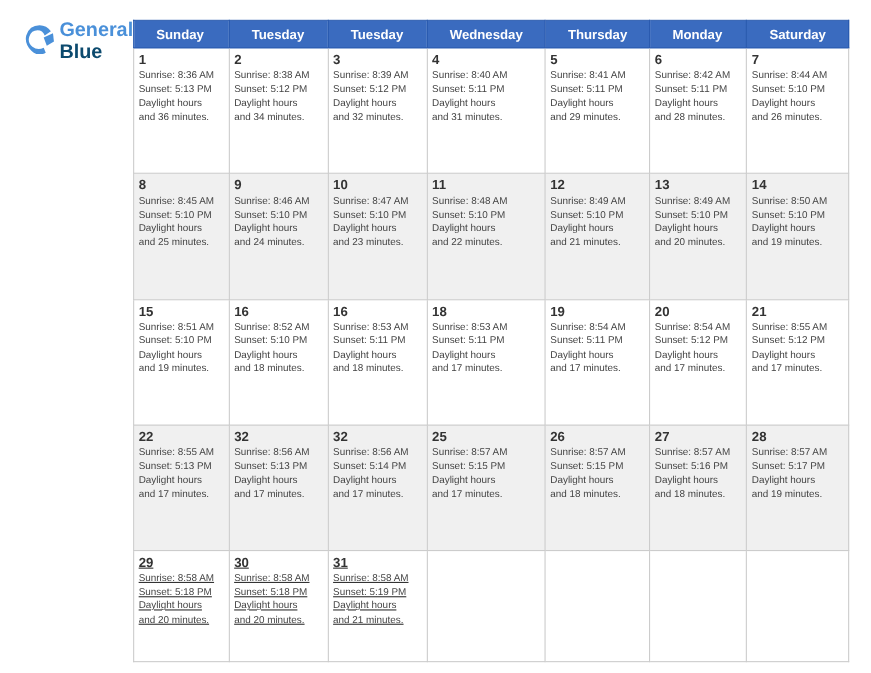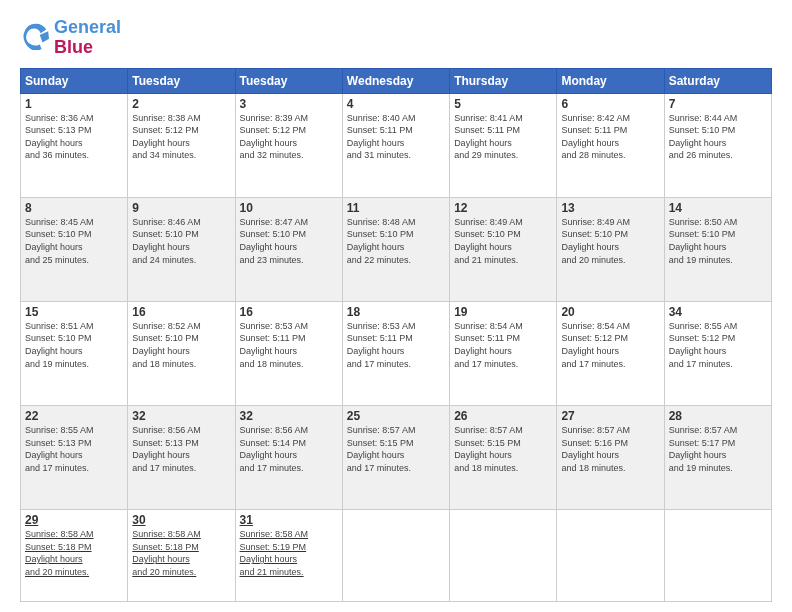--- a/index.html
+++ b/index.html
@@ -8,21 +8,20 @@
       background: #fff;
       width: 792px;
       height: 612px;
       overflow: hidden;
     }
     .page {
       width: 792px;
       height: 612px;
       padding: 18px 20px 10px 20px;
       display: flex;
-      flex-direction: column;
     }
     .header {
       display: flex;
       justify-content: space-between;
       align-items: flex-start;
       margin-bottom: 10px;
     }
     .logo {
       display: flex;
       align-items: center;
@@ -57,21 +56,21 @@
     .calendar {
       width: 100%;
       border-collapse: collapse;
       flex: 1;
     }
     .calendar th {
       background: #3a6bbf;
       color: #fff;
       font-size: 12px;
       font-weight: bold;
-      padding: 5px 4px;
+      padding: 5px 20px;
       text-align: left;
       border: 1px solid #2a5aaf;
     }
     .calendar td {
       border: 1px solid #ccc;
       vertical-align: top;
       padding: 3px 4px;
       font-size: 9.5px;
       color: #333;
       width: calc(100%/7);
@@ -108,21 +107,21 @@
   <div class="header">
     <div class="logo">
       <div>
         <svg class="logo-icon" viewBox="0 0 30 30">
           <path d="M15 2 Q22 2 26 8 L20 12 Q18 7 13 7 Q7 7 5 13 Q3 19 8 23 Q13 27 19 24 L21 29 Q13 33 7 27 Q0 20 2 12 Q5 2 15 2Z" fill="#4a90d9"></path>
           <path d="M19 14 L28 10 L29 18 L22 22Z" fill="#4a90d9"></path>
         </svg>
       </div>
       <div style="margin-left:4px;">
         <div class="logo-text">
-          <span>General</span><br><span style="color:#be185d;">Blue</span>
+          <span>General</span><br><span style="color:#0c4a6e;">Blue</span>
         </div>
       </div>
     </div>
     <div class="title-block">
       <div class="month-title"></div>
       <div class="location"></div>
     </div>
   </div>
 
   <table class="calendar">
@@ -317,21 +316,21 @@
           <td>
         <span class="day-num">20</span>
         <div class="day-info">
           Sunrise: 8:54 AM<br>
           Sunset: 5:12 PM<br>
           Daylight hours<br>
           and 17 minutes.
         </div>
       </td>
           <td>
-        <span class="day-num">34</span>
+        <span class="day-num">21</span>
         <div class="day-info">
           Sunrise: 8:55 AM<br>
           Sunset: 5:12 PM<br>
           Daylight hours<br>
           and 17 minutes.
         </div>
       </td>
         </tr>
         <tr class="row-shaded">
           <td>

